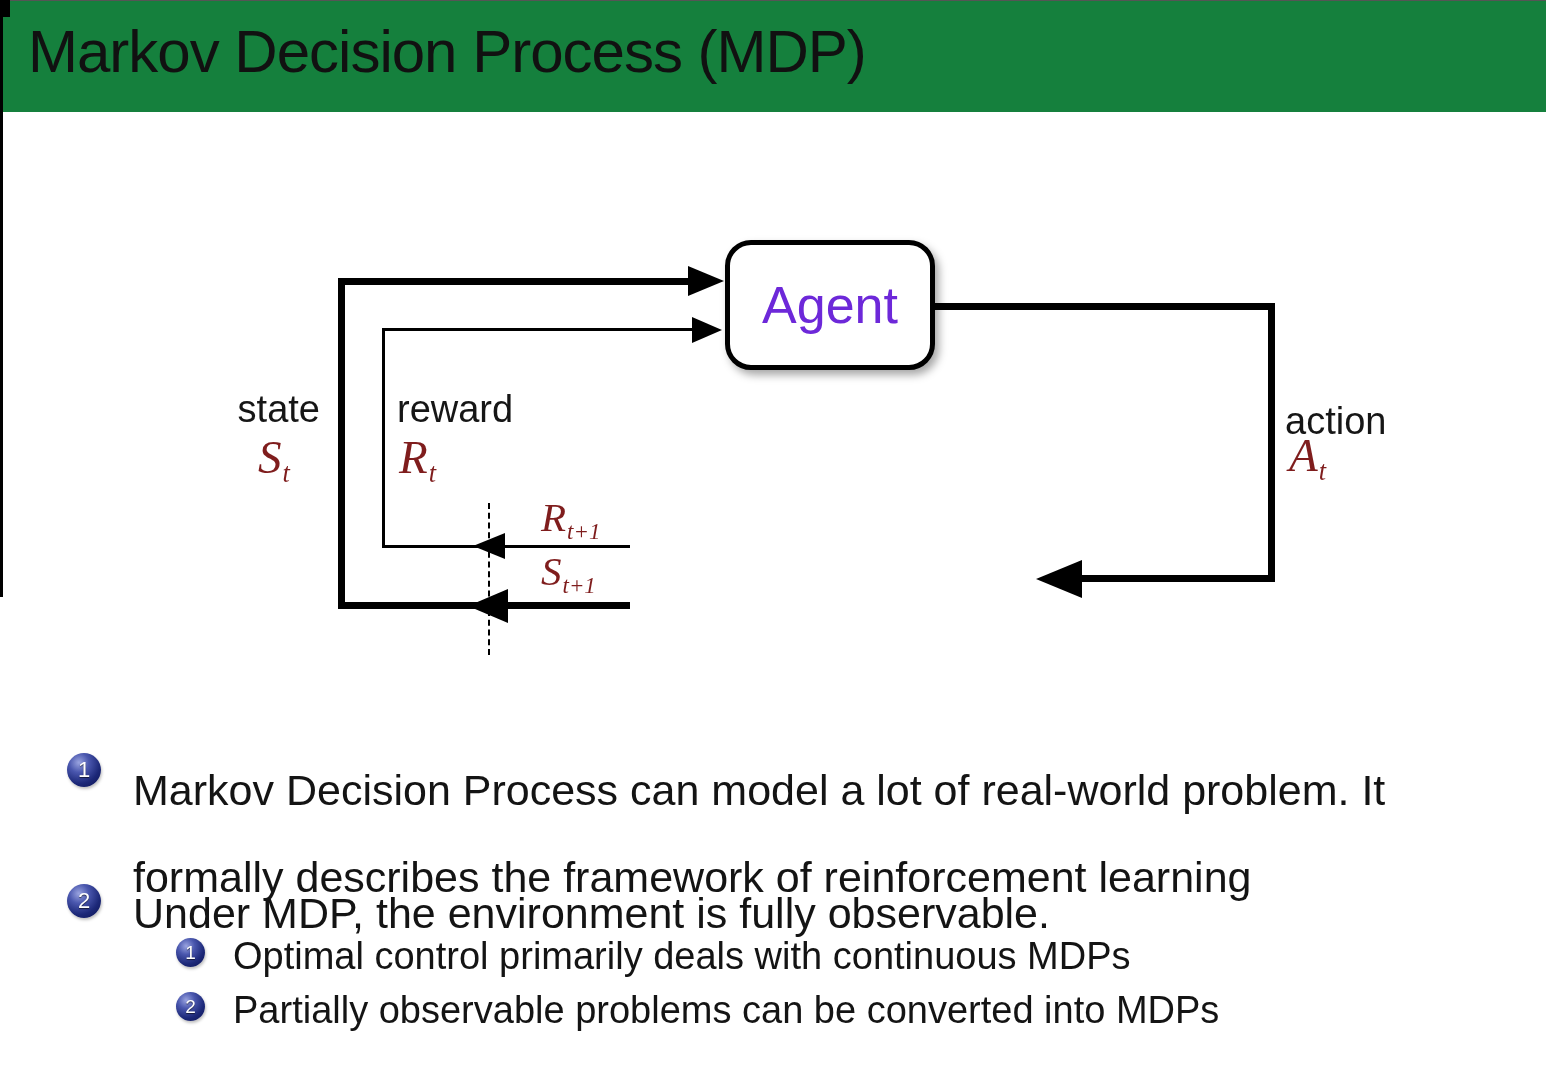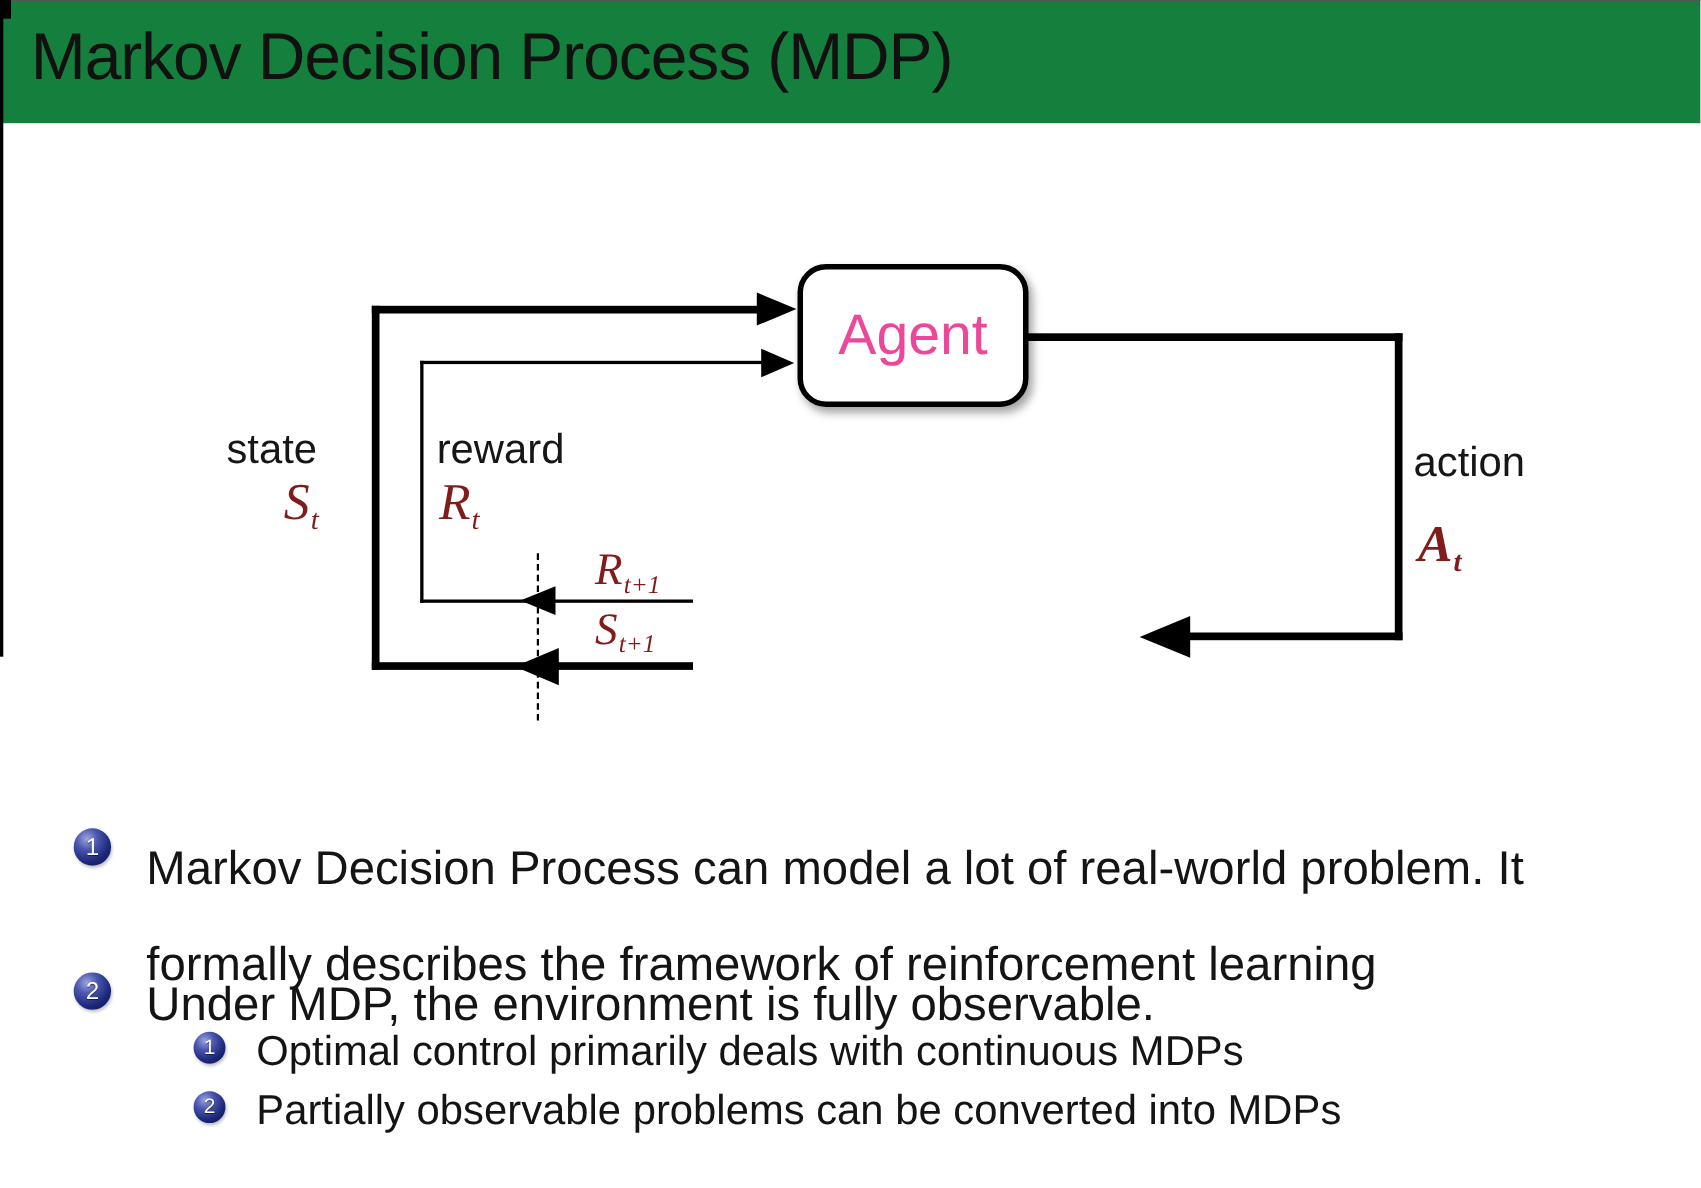--- a/index.html
+++ b/index.html
@@ -54,34 +54,34 @@
   .ah-rt1       { left:473px;  top:533px; border-top:13px solid transparent; border-bottom:13px solid transparent; border-right:32px solid #000; }
   .ah-st1       { left:468px;  top:589px; border-top:17px solid transparent; border-bottom:17px solid transparent; border-right:40px solid #000; }
   .ah-action    { left:1036px; top:560px; border-top:19px solid transparent; border-bottom:19px solid transparent; border-right:46px solid #000; }
 
   .box {
     position:absolute; background:#fff; border:5px solid #000; z-index:2;
     display:flex; align-items:center; justify-content:center;
     box-shadow:4px 5px 8px rgba(0,0,0,0.35);
   }
   .agent-box { left:725px; top:240px; width:210px; height:130px; border-radius:26px; }
-  .agent-box span { font-size:52px; color:#ec4899; }
+  .agent-box span { font-size:52px; color:#6d28d9; }
   .env-box   { left:625px; top:505px; width:407px; height:147px; border-width:6px; border-radius:30px; }
   .env-box span { font-size:46px; color:#111; }
 
   .dlabel { position:absolute; font-size:38px; color:#161616; line-height:1; z-index:3; }
-  .lbl-state  { left:187px; top:390px; width:120px; text-align:center; }
+  .lbl-state  { left:200px; top:390px; width:120px; text-align:right; }
   .lbl-reward { left:397px; top:390px; }
   .lbl-action { left:1285px; top:402px; }
 
   .math { position:absolute; font-family:"Liberation Serif", serif; font-style:italic; color:#7f1d1d; line-height:1; z-index:3; }
   .math sub { font-size:0.56em; font-style:italic; line-height:0; vertical-align:-0.35em; margin-left:1px; }
   .sym-state  { left:258px; top:434px; font-size:47px; }
   .sym-reward { left:399px; top:434px; font-size:47px; }
-  .sym-action { left:1289px; top:472px; font-size:47px;font-weight:bold; }
+  .sym-action { left:1289px; top:432px; font-size:47px; }
   .sym-rt1    { left:541px; top:497px; font-size:41px; }
   .sym-st1    { left:541px; top:551px; font-size:41px; }
 
   
   .ball {
     position:absolute; border-radius:50%;
     background:radial-gradient(circle at 35% 28%, #9aa4e0 0%, #4a57ae 30%, #1c2878 64%, #0a1150 100%);
     color:#fff; display:flex; align-items:center; justify-content:center;
     text-shadow:0 1px 1px rgba(0,0,0,0.6);
     box-shadow:1px 2px 3px rgba(0,0,0,0.25);

